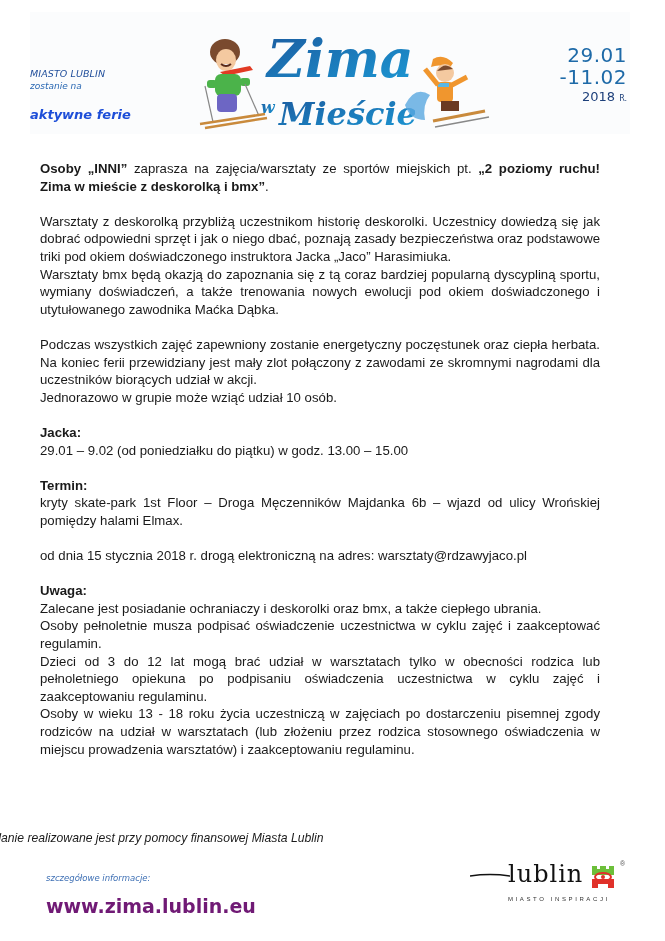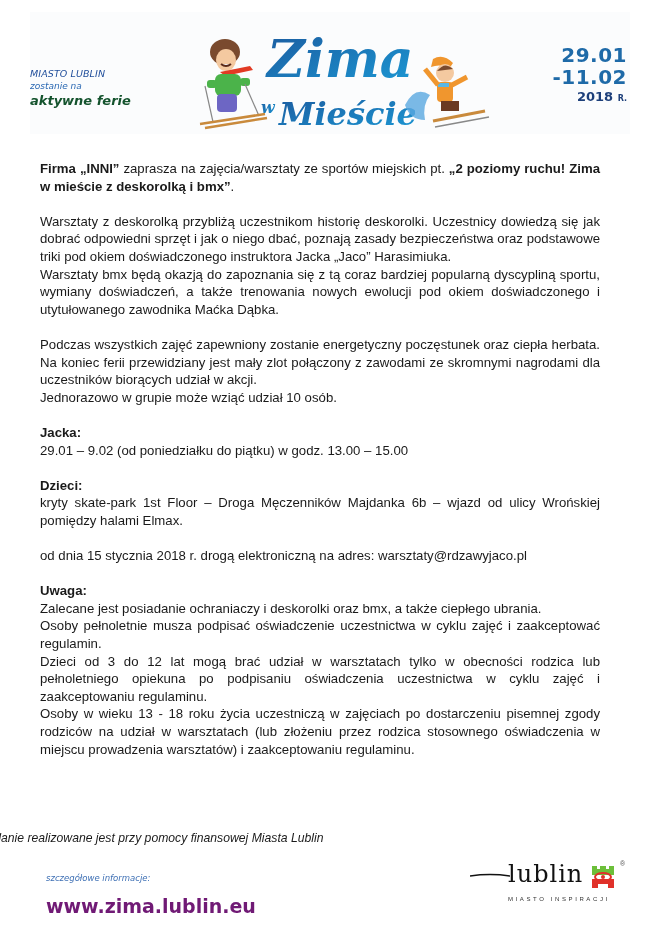--- a/index.html
+++ b/index.html
@@ -8,28 +8,28 @@
 
     
     .banner { position: absolute; left: 30px; top: 12px; width: 600px; height: 122px;
               background: #fbfcfd; }
     .banner-left { position: absolute; left: 30px; top: 68px; }
     .ml-city { font-family: "DejaVu Sans", sans-serif; font-style: italic; font-weight: normal;
                font-size: 9.5px; color: #1f4d9a; letter-spacing: 0.1px; }
     .ml-invite { font-family: "DejaVu Sans", sans-serif; font-style: italic;
                  font-size: 9px; color: #2a68b3; margin-top: 2px; }
     .ml-ferie { font-family: "DejaVu Sans", sans-serif; font-style: italic; font-weight: bold;
-                font-size: 13px; color: #14532d; margin-top: 2px; }
+                font-size: 13px; color: #1d4ed8; margin-top: 16px; }
 
     .skier { position: absolute; left: 195px; top: 30px; width: 75px; height: 100px; }
     .sledder { position: absolute; left: 405px; top: 55px; width: 90px; height: 80px; }
     .logo-title { position: absolute; left: 255px; top: 15px; width: 160px; height: 118px; }
 
     .dates { position: absolute; right: 38px; top: 44px; text-align: right;
-             font-family: "DejaVu Sans", sans-serif; font-weight: bold; color: #1e6aa8; }
+             font-family: "DejaVu Sans", sans-serif; font-weight: normal; color: #1e6aa8; }
     .d1, .d2 { font-size: 20px; line-height: 22px; letter-spacing: 0.5px; }
     .d3 { font-size: 13px; line-height: 18px; color: #1d3f7a; }
     .d3 small { font-size: 8px; }
 
     
     .doc { position: absolute; left: 40px; top: 160px; width: 560px;
            font-size: 13.2px; line-height: 17.6px; }
     .doc p { margin: 0; text-align: justify; }
     .doc .gap { height: 17.6px; }
     .doc b { font-weight: bold; }
@@ -101,35 +101,35 @@
 </svg>
 
 <div class="dates">
   <div class="d1">29.01</div>
   <div class="d2">-11.02</div>
   <div class="d3"><span>2018</span> <small>R.</small></div>
 </div>
 
 <div class="doc">
   <p>
-    <b>Firma „INNI”</b><span> zaprasza na zajęcia/warsztaty ze sportów miejskich pt. </span><b>„2 poziomy ruchu! Zima w mieście z deskorolką i bmx”</b><span>.</span>
+    <b>Osoby „INNI”</b><span> zaprasza na zajęcia/warsztaty ze sportów miejskich pt. </span><b>„2 poziomy ruchu! Zima w mieście z deskorolką i bmx”</b><span>.</span>
   </p>
   <div class="gap"></div>
   <p>Warsztaty z deskorolką przybliżą uczestnikom historię deskorolki. Uczestnicy dowiedzą się jak dobrać odpowiedni sprzęt i jak o niego dbać, poznają zasady bezpieczeństwa oraz podstawowe triki pod okiem doświadczonego instruktora Jacka „Jaco” Harasimiuka.</p>
   <p>Warsztaty bmx będą okazją do zapoznania się z tą coraz bardziej popularną dyscypliną sportu, wymiany doświadczeń, a także trenowania nowych ewolucji pod okiem doświadczonego i utytułowanego zawodnika Maćka Dąbka.</p>
   <div class="gap"></div>
   <p>Podczas wszystkich zajęć zapewniony zostanie energetyczny poczęstunek oraz ciepła herbata. Na koniec ferii przewidziany jest mały zlot połączony z zawodami ze skromnymi nagrodami dla uczestników biorących udział w akcji.</p>
   <p>Jednorazowo w grupie może wziąć udział 10 osób.</p>
   <div class="gap"></div>
 
   <p><b>Jacka:</b></p>
   <p>29.01 – 9.02 (od poniedziałku do piątku) w godz. 13.00 – 15.00</p>
   <div class="gap"></div>
 
-  <p><b>Dzieci:</b></p>
+  <p><b>Termin:</b></p>
   <p>kryty skate-park 1st Floor – Droga Męczenników Majdanka 6b – wjazd od ulicy Wrońskiej pomiędzy halami Elmax.</p>
   <div class="gap"></div>
 
   <p>od dnia 15 stycznia 2018 r. drogą elektroniczną na adres: warsztaty@rdzawyjaco.pl</p>
   <div class="gap"></div>
 
   <p><b>Uwaga:</b></p>
   <p>Zalecane jest posiadanie ochraniaczy i deskorolki oraz bmx, a także ciepłego ubrania.</p>
   <p>Osoby pełnoletnie musza podpisać oświadczenie uczestnictwa w cyklu zajęć i zaakceptować regulamin.</p>
   <p>Dzieci od 3 do 12 lat mogą brać udział w warsztatach tylko w obecności rodzica lub pełnoletniego opiekuna po podpisaniu oświadczenia uczestnictwa w cyklu zajęć i zaakceptowaniu regulaminu.</p>

